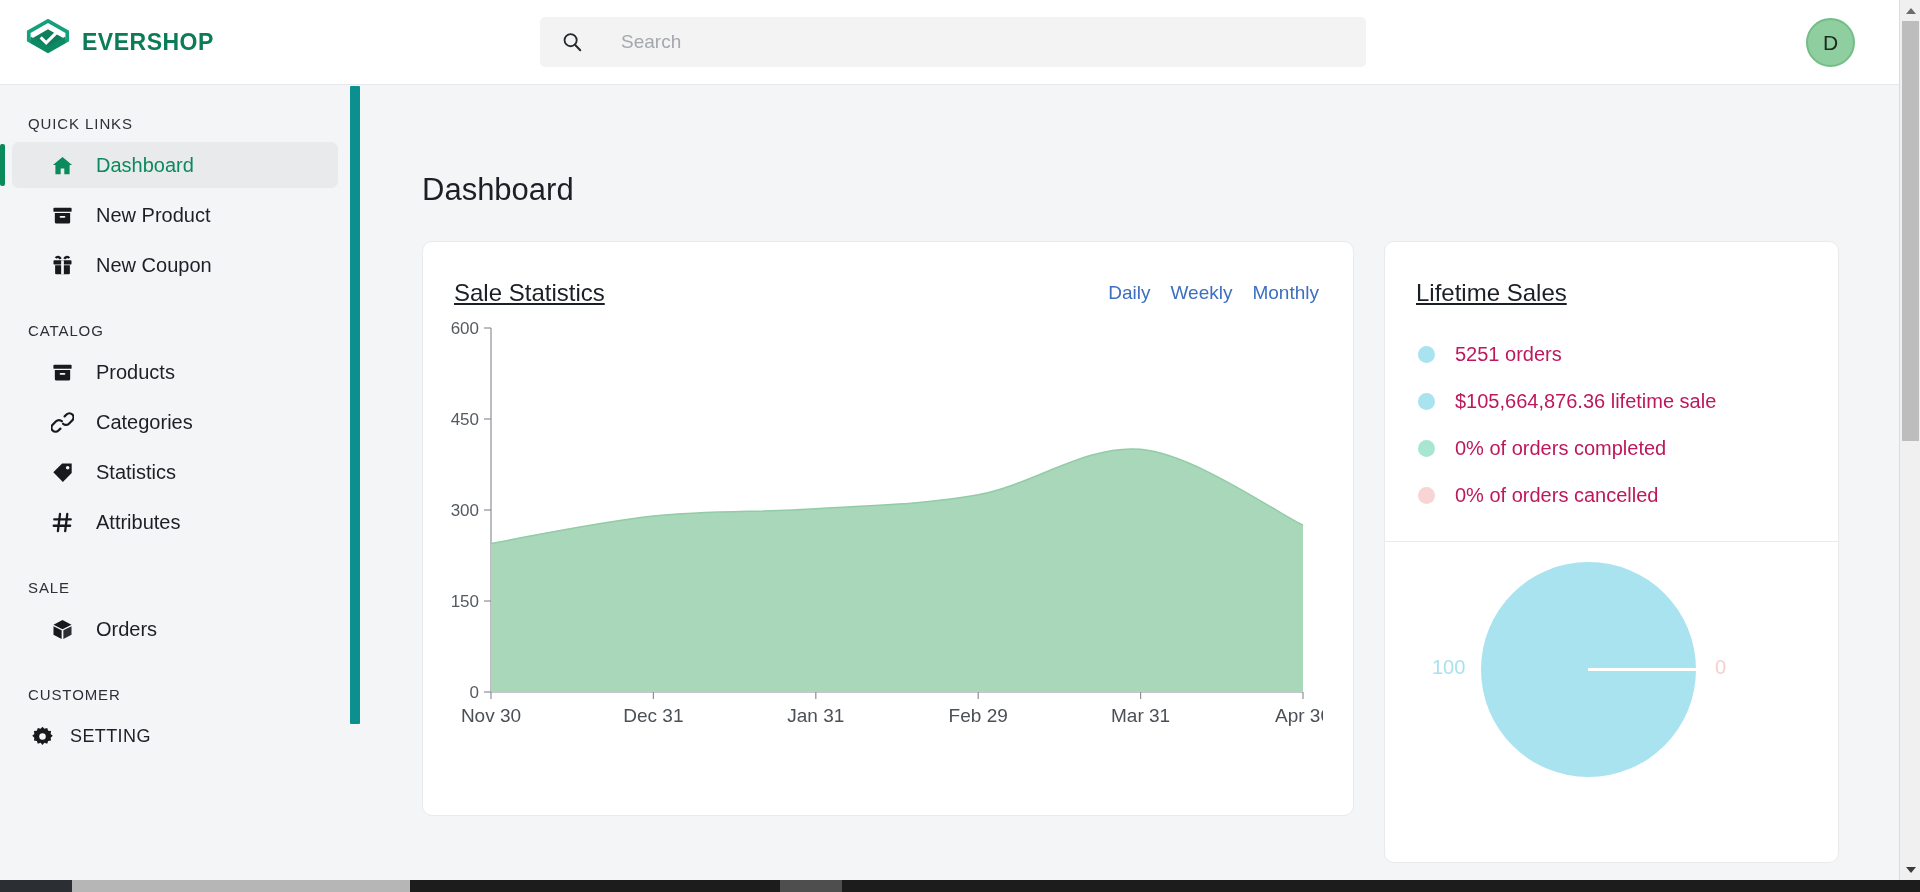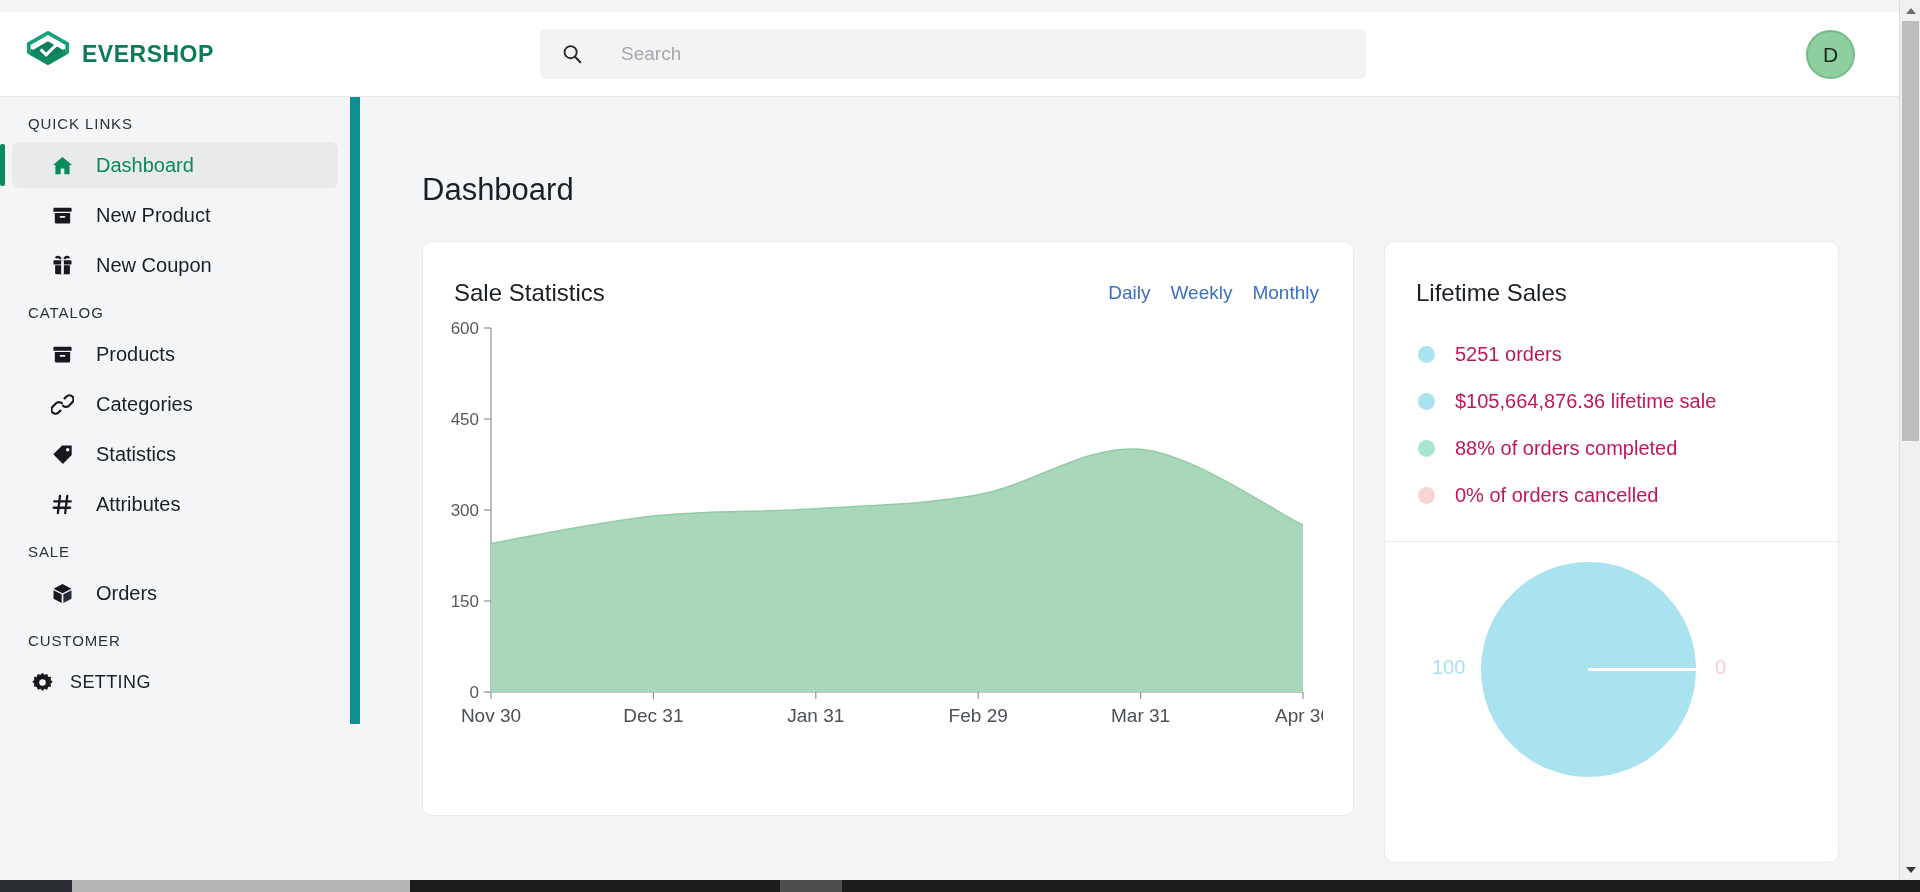--- a/index.html
+++ b/index.html
@@ -5,21 +5,21 @@
   * { box-sizing: border-box; margin: 0; padding: 0; }
   html, body {
     width: 1920px; height: 892px;
     overflow: hidden;
     font-family: "Liberation Sans", sans-serif;
     background: #f4f5f7;
   }
 
   
   .topbar {
-    position: absolute; top: 12px; left: 0;
+    position: absolute; top: 0; left: 0;
     width: 1899px; height: 85px;
     background: #ffffff;
     border-bottom: 1px solid #e7e8ea;
     display: flex; align-items: center;
     z-index: 20;
   }
   .brand {
     display: flex; align-items: center; gap: 12px;
     margin-left: 26px; width: 300px;
   }
@@ -51,21 +51,21 @@
 
   
   .sidebar {
     position: absolute; left: 0; top: 85px;
     width: 356px; height: 800px;
     background: #f4f5f7;
     overflow: hidden;
   }
   .side-section {
     font-size: 15px; letter-spacing: .9px; color: #2c3038;
-    padding: 0 0 0 28px; margin-top: 16px; margin-bottom: 10px;
+    padding: 0 0 0 28px; margin-top: 34px; margin-bottom: 10px;
   }
   .side-section.first { margin-top: 30px; }
   .nav-item {
     display: flex; align-items: center; gap: 22px;
     height: 46px; margin: 4px 18px 4px 12px;
     padding-left: 39px; border-radius: 7px;
     font-size: 20px; color: #1c2026; cursor: pointer;
     position: relative;
   }
   .nav-item.active {
@@ -102,21 +102,21 @@
     background: #ffffff; border: 1px solid #e9eaec;
     border-radius: 10px;
   }
   .card-sale { width: 932px; height: 575px; position: relative; }
   .card-lifetime { width: 455px; height: 622px; position: relative; }
 
   .card-head {
     display: flex; align-items: center; justify-content: space-between;
     padding: 37px 34px 0 31px;
   }
-  .card-title { font-size: 24px; color: #1b1f26; font-weight: normal; }
+  .card-title { font-size: 24px; color: #1b1f26; font-weight: normal; text-decoration: underline; }
   .range-tabs { display: flex; gap: 20px; }
   .range-tab {
     font-size: 19px; color: #3d6fc0; cursor: pointer;
   }
 
   
   .chart-area { position: relative; margin: 13px 0 0 0; height: 430px; }
 
   
   .lt-list { padding: 24px 0 0 0; }
@@ -363,21 +363,21 @@
         <div class="lt-row">
           <span class="lt-dot" id="dot0" style="background: rgb(168, 227, 239);"></span>
           <span class="lt-text">5251 orders</span>
         </div>
         <div class="lt-row">
           <span class="lt-dot" id="dot1" style="background: rgb(168, 227, 239);"></span>
           <span class="lt-text">$105,664,876.36 lifetime sale</span>
         </div>
         <div class="lt-row">
           <span class="lt-dot" id="dot2" style="background: rgb(169, 230, 207);"></span>
-          <span class="lt-text">88% of orders completed</span>
+          <span class="lt-text">0% of orders completed</span>
         </div>
         <div class="lt-row">
           <span class="lt-dot" id="dot3" style="background: rgb(248, 212, 212);"></span>
           <span class="lt-text">0% of orders cancelled</span>
         </div>
       </div>
 
       <div class="lt-divider"></div>
 
       <div class="pie-wrap">

